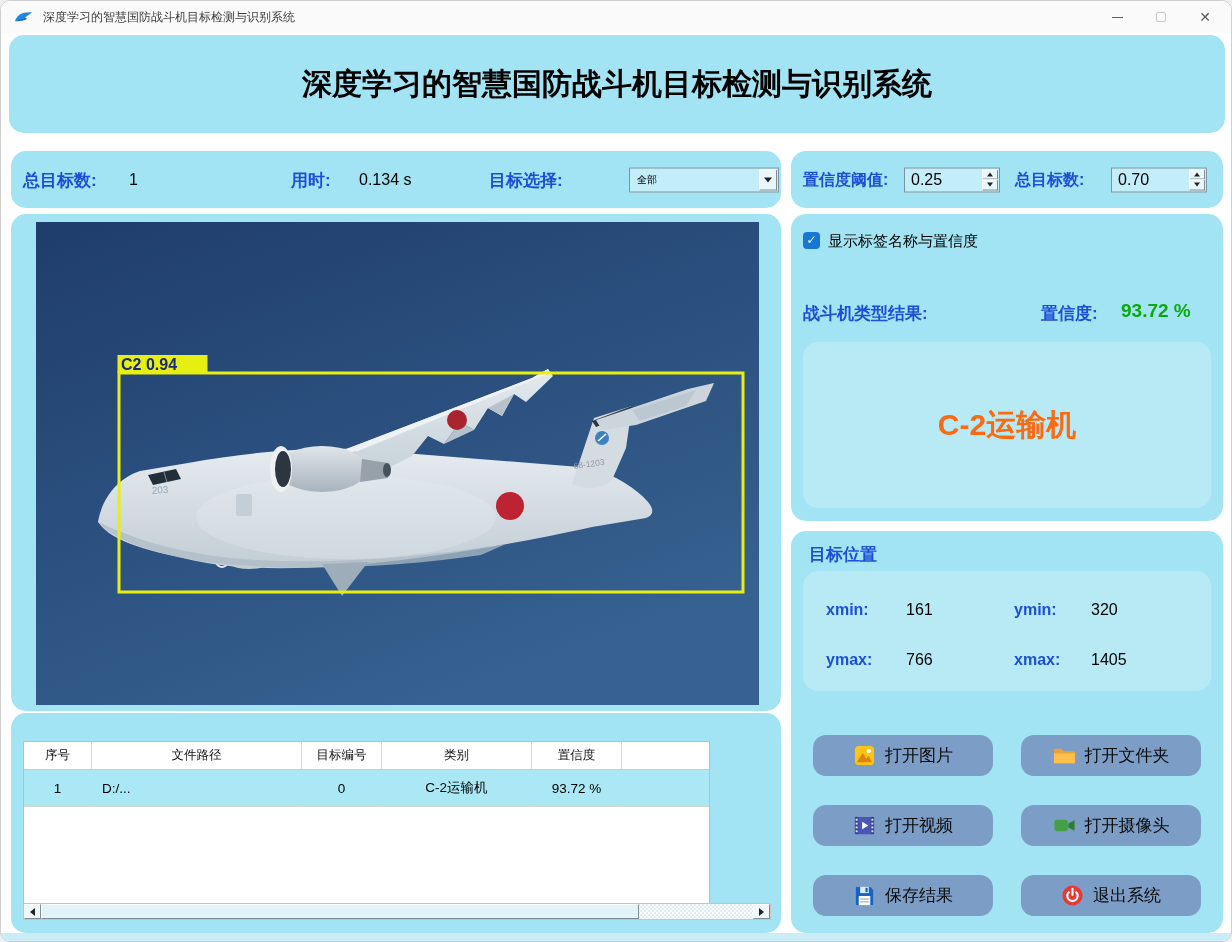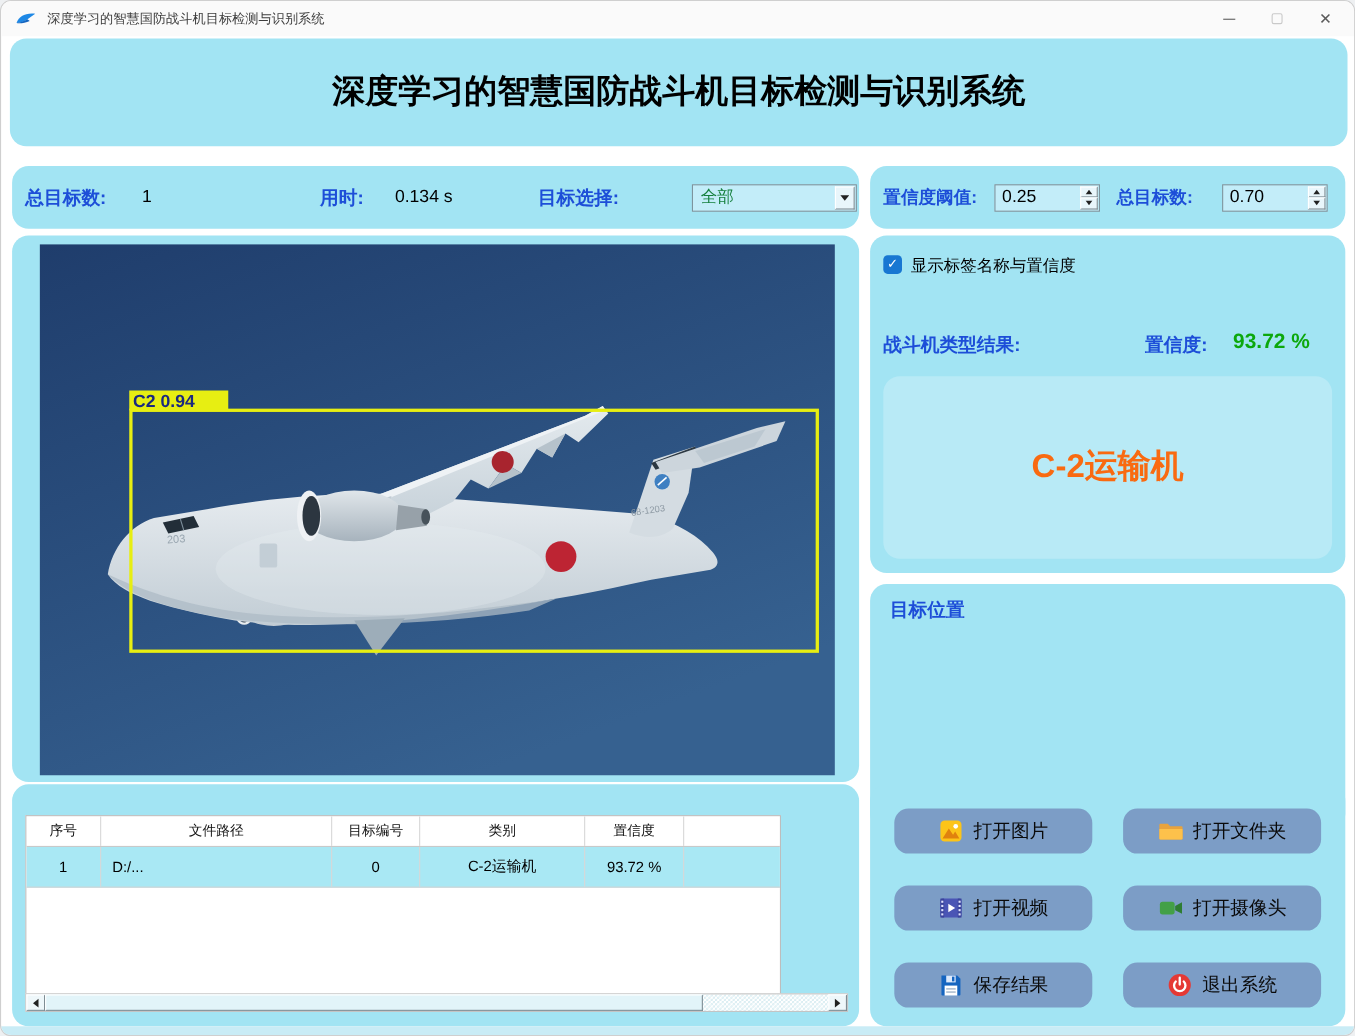--- a/index.html
+++ b/index.html
@@ -21,21 +21,21 @@
   
   .panel { position:absolute; background:#a2e4f3; border-radius:15px; }
   .inner-box { position:absolute; background:#b8eaf6; border-radius:15px; }
   .abs { position:absolute; }
   .vcenter { top:50%; transform:translateY(-50%); }
   .lbl { font-weight:bold; color:#1d4ed8; }
   
   .header-title { width:100%; text-align:center; line-height:98px; font-size:30px; font-weight:bold; color:#000; }
   
   .combo { position:absolute; height:25px; background:#c3edf9; border:1px solid #7e949d; }
-  .combo-text { position:absolute; left:7px; top:50%; transform:translateY(-50%); font-size:15px; color:#15803d; }
+  .combo-text { position:absolute; left:7px; top:50%; transform:translateY(-50%); font-size:10px; color:#000000; }
   .combo-btn { position:absolute; right:1px; top:1px; width:18px; height:21px; background:#e9f6fb;
     border-top:1px solid #ffffff; border-left:1px solid #ffffff; border-right:1px solid #808e95; border-bottom:1px solid #808e95;
     display:flex; align-items:center; justify-content:center; }
   .tri-down { width:0; height:0; border-left:4px solid transparent; border-right:4px solid transparent; border-top:5px solid #222; }
   .tri-up-s { width:0; height:0; border-left:3px solid transparent; border-right:3px solid transparent; border-bottom:4px solid #222; }
   .tri-down-s { width:0; height:0; border-left:3px solid transparent; border-right:3px solid transparent; border-top:4px solid #222; }
   .spin { position:absolute; height:25px; width:96px; background:#c3edf9; border:1px solid #7e949d; }
   .spin input { position:absolute; left:6px; top:0; width:62px; height:23px; border:none; background:transparent; font-size:16px; color:#000; font-family:inherit; outline:none; }
   .spin-btns { position:absolute; right:1px; top:1px; width:16px; height:21px; display:flex; flex-direction:column; }
   .spin-btn { flex:1; background:#e9f6fb; border-top:1px solid #fff; border-left:1px solid #fff; border-right:1px solid #808e95; border-bottom:1px solid #808e95; display:flex; align-items:center; justify-content:center; }
@@ -214,20 +214,30 @@
     <span class="abs lbl" style="left:12px; top:88px; font-size:17px;">战斗机类型结果:</span>
     <span class="abs lbl" style="left:250px; top:88px; font-size:17px;">置信度:</span>
     <span class="abs lbl green" style="left:330px; top:86px; font-size:19px;">93.72 %</span>
     <div class="inner-box" style="left:12px; top:128px; width:408px; height:166px;">
       <div class="orange" style="width:100%; text-align:center; line-height:166px; font-size:30px; font-weight:bold;">C-2运输机</div>
     </div>
   </div>
 
   <div class="panel" style="left:790px; top:530px; width:432px; height:224px;">
     <span class="abs lbl" style="left:18px; top:12px; font-size:17px;">目标位置</span>
+    <div class="inner-box" style="left:12px; top:40px; width:408px; height:120px;">
+      <span class="abs lbl" style="left:23px; top:30px; font-size:16px;">xmin:</span>
+      <span class="abs" style="left:103px; top:30px; font-size:16px;">161</span>
+      <span class="abs lbl" style="left:211px; top:30px; font-size:16px;">ymin:</span>
+      <span class="abs" style="left:288px; top:30px; font-size:16px;">320</span>
+      <span class="abs lbl" style="left:23px; top:80px; font-size:16px;">ymax:</span>
+      <span class="abs" style="left:103px; top:80px; font-size:16px;">766</span>
+      <span class="abs lbl" style="left:211px; top:80px; font-size:16px;">xmax:</span>
+      <span class="abs" style="left:288px; top:80px; font-size:16px;">1405</span>
+    </div>
   </div>
 
   <div class="panel" style="left:790px; top:712px; width:432px; height:220px;">
     <div class="btn" style="left:22px; top:22px;">
       <svg viewBox="0 0 24 24">
         <rect x="2" y="2" width="20" height="20" rx="4" fill="#fcc419"></rect>
         <circle cx="16.5" cy="7.5" r="2.2" fill="#ffffff"></circle>
         <path d="M4,19 L10,9.5 L14,15.5 L16,12.5 L20,19 Z" fill="#e0820e"></path>
       </svg>
       <span>打开图片</span>

